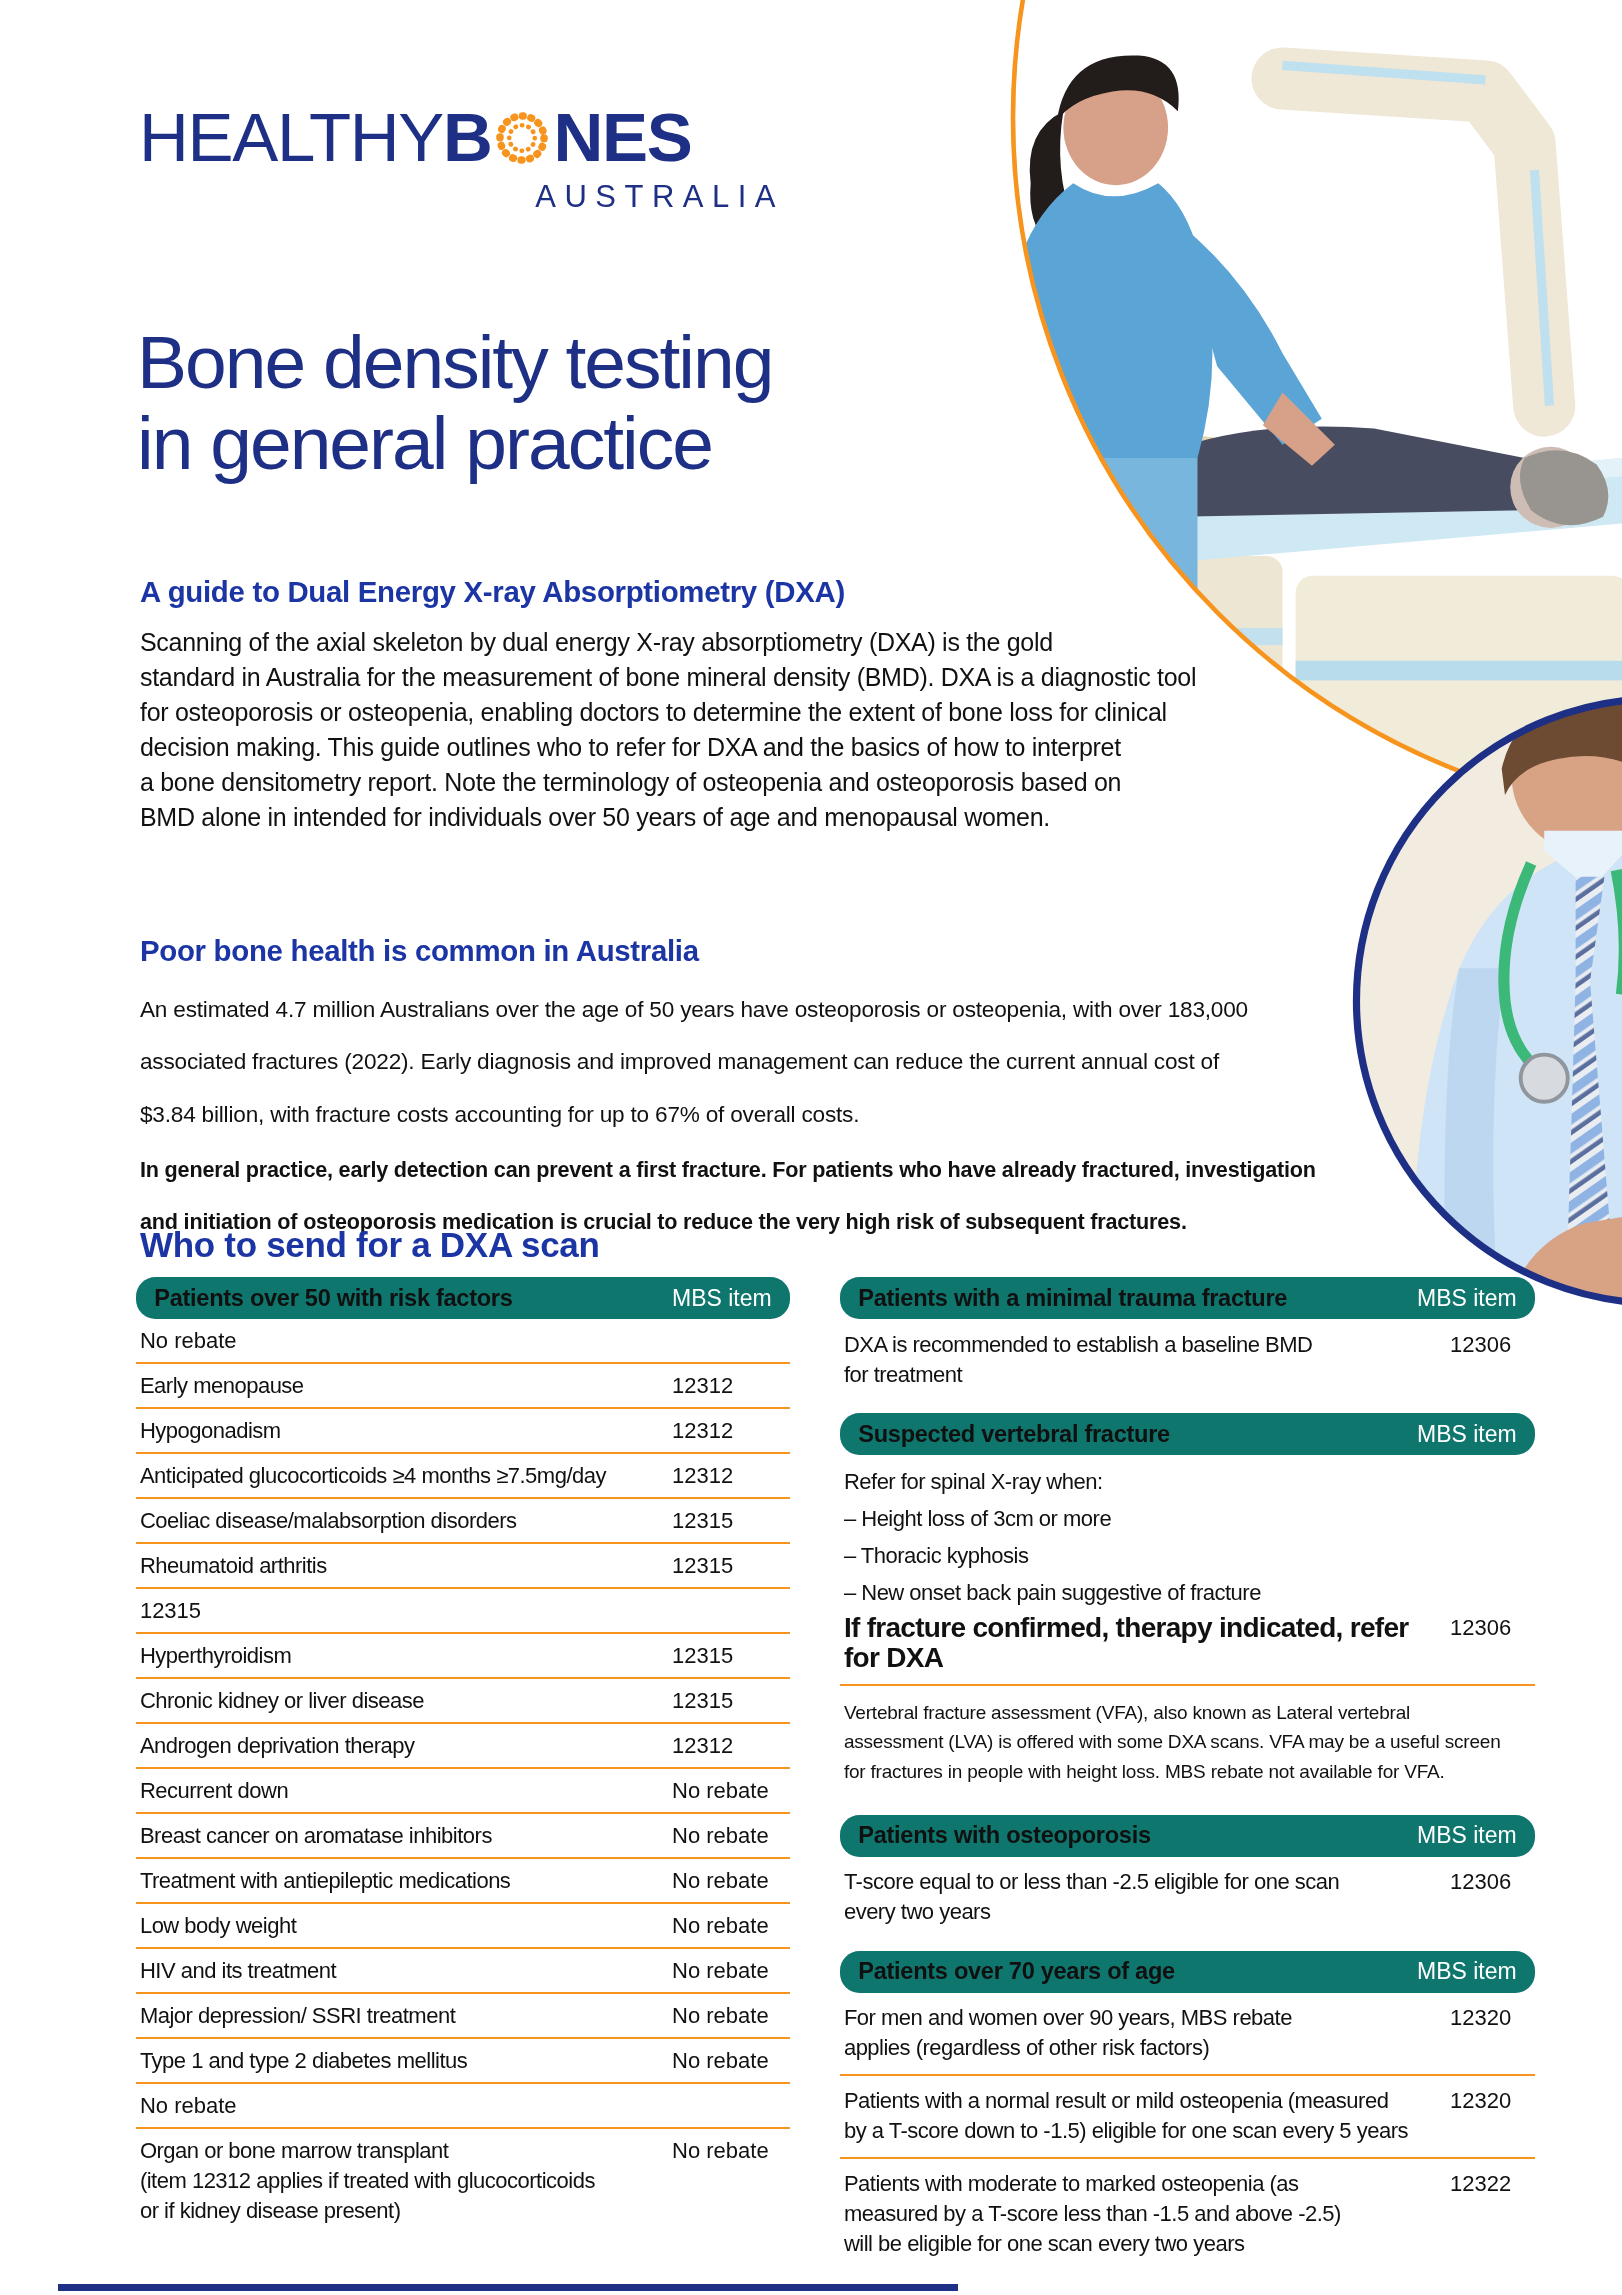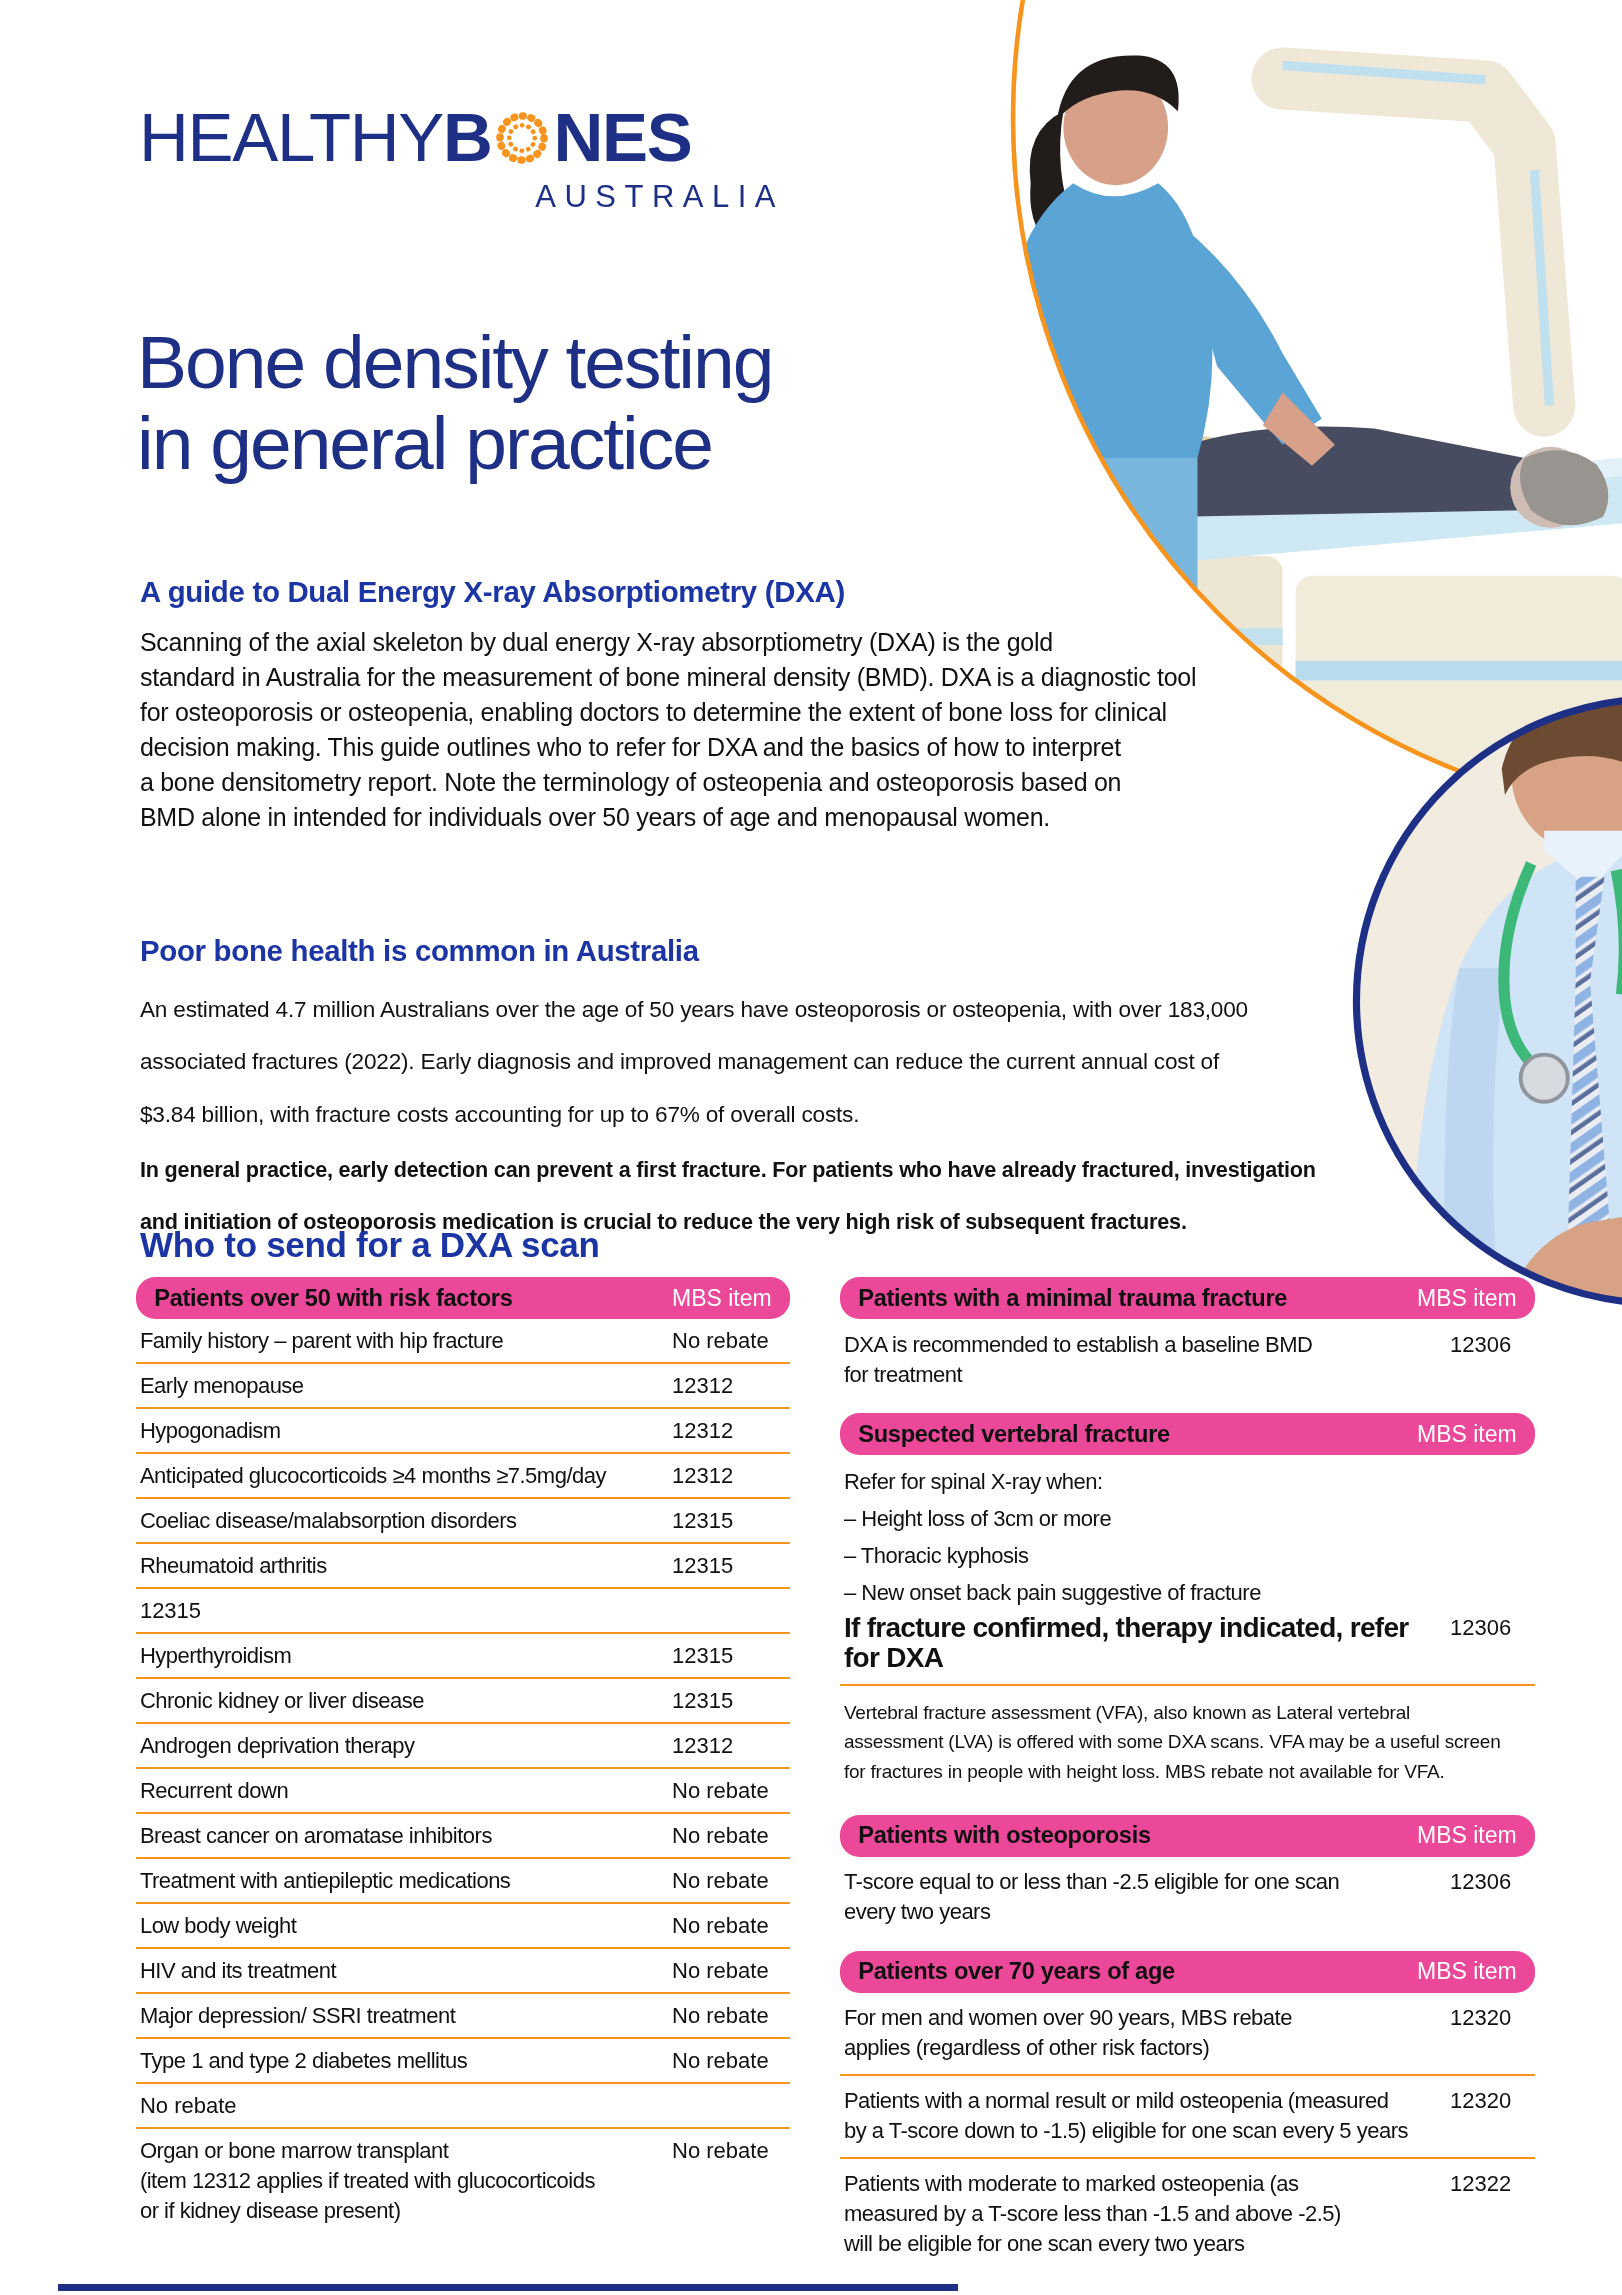--- a/index.html
+++ b/index.html
@@ -23,21 +23,21 @@
   .guide p{margin:15.7px 0 0;font-size:25px;line-height:1.4;letter-spacing:-0.3px;white-space:pre-line;}
   .poor{position:absolute;left:140px;top:934px;width:1387px;}
   .poor p.body{margin:15.7px 0 0;font-size:22.6px;line-height:2.32;letter-spacing:-0.2px;white-space:pre-line;}
   .poor p.bold{margin:2.6px 0 0;font-size:21.6px;font-weight:700;line-height:2.42;letter-spacing:-0.2px;white-space:pre-line;}
   .who{position:absolute;left:140px;top:1225px;margin:0;font-size:35px;font-weight:700;color:#1C35A5;letter-spacing:-0.3px;}
 
   
   .col{position:absolute;top:1277px;}
   .col-left{left:136px;width:654px;}
   .col-right{left:840px;width:695px;}
-  .bar{height:42px;background:#ec4899;border-radius:19.6px;display:flex;align-items:center;
+  .bar{height:42px;background:#0f766e;border-radius:19.6px;display:flex;align-items:center;
        padding:0 18.3px;box-sizing:border-box;}
   .bar .h{font-size:23.6px;font-weight:700;color:#101010;letter-spacing:-0.3px;}
   .bar .mbs{margin-left:auto;font-size:23px;color:#ffffff;}
   .t-row{display:flex;align-items:flex-start;padding:6.5px 0 6.5px 3.9px;border-bottom:2px solid #F7941E;}
   .t-row.last{border-bottom:none;}
   .t-label{flex:1;font-size:22px;line-height:30px;letter-spacing:-0.5px;white-space:pre-line;padding-right:6.5px;}
   .t-val{width:118px;font-size:22px;line-height:30px;}
   .r-section{margin-top:0;}
   .r-section + .r-section{margin-top:13px;}
   .r-row{display:flex;align-items:flex-start;padding:10.5px 0 10.5px 3.9px;}
@@ -152,21 +152,20 @@
   </section>
 
   <h2 class="who">Who to send for a DXA scan</h2>
 
   <div class="col col-left">
     <div class="bar">
       <span class="h">Patients over 50 with risk factors</span>
       <span class="mbs">MBS item</span>
     </div>
     <div class="t-row">
-        <span class="t-label">Family history – parent with hip fracture</span>
         <span class="t-val">No rebate</span>
       </div>
     <div class="t-row">
         <span class="t-label">Early menopause</span>
         <span class="t-val">12312</span>
       </div>
     <div class="t-row">
         <span class="t-label">Hypogonadism</span>
         <span class="t-val">12312</span>
       </div>

